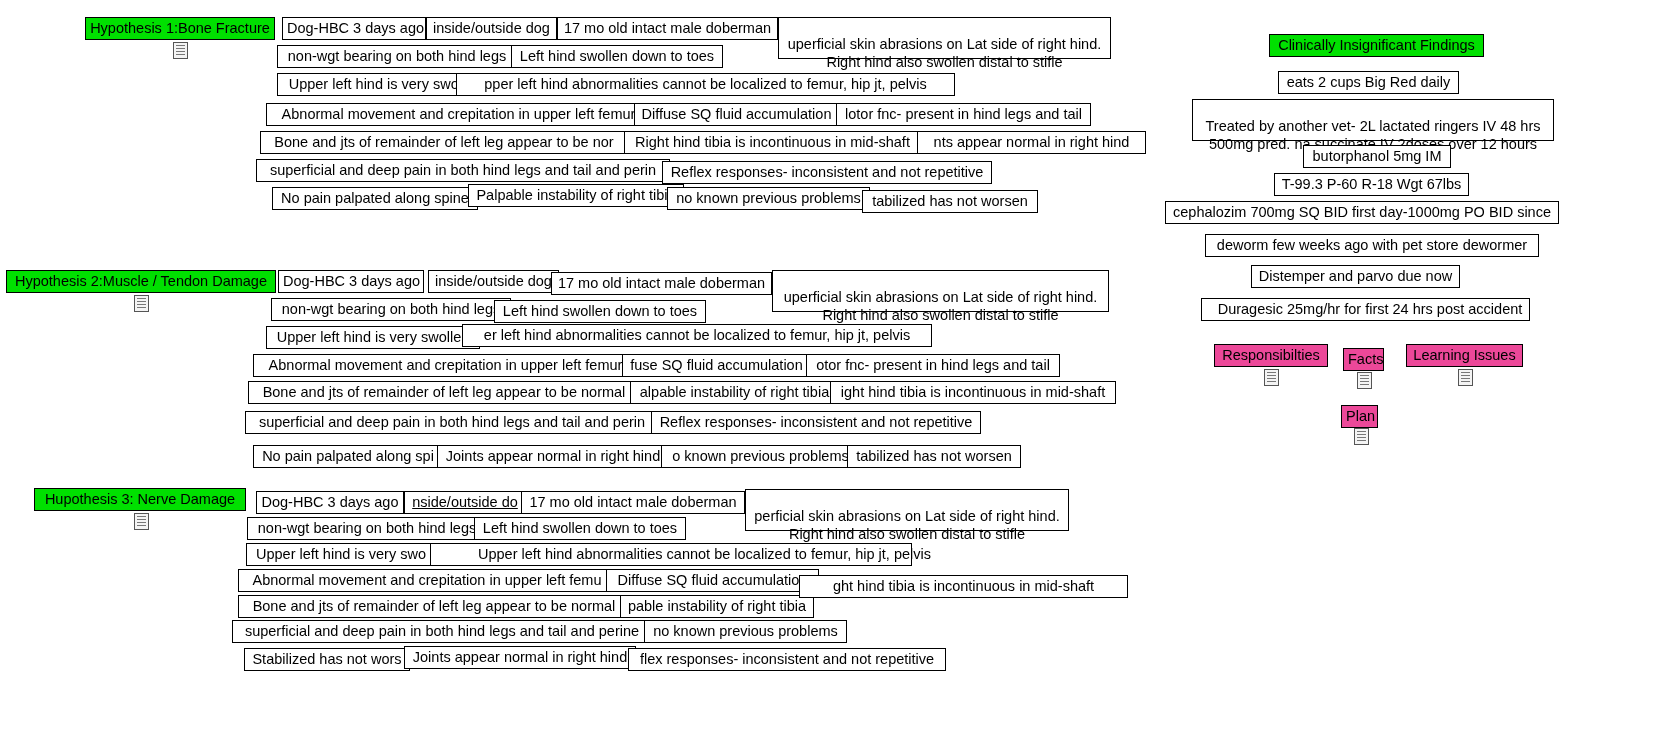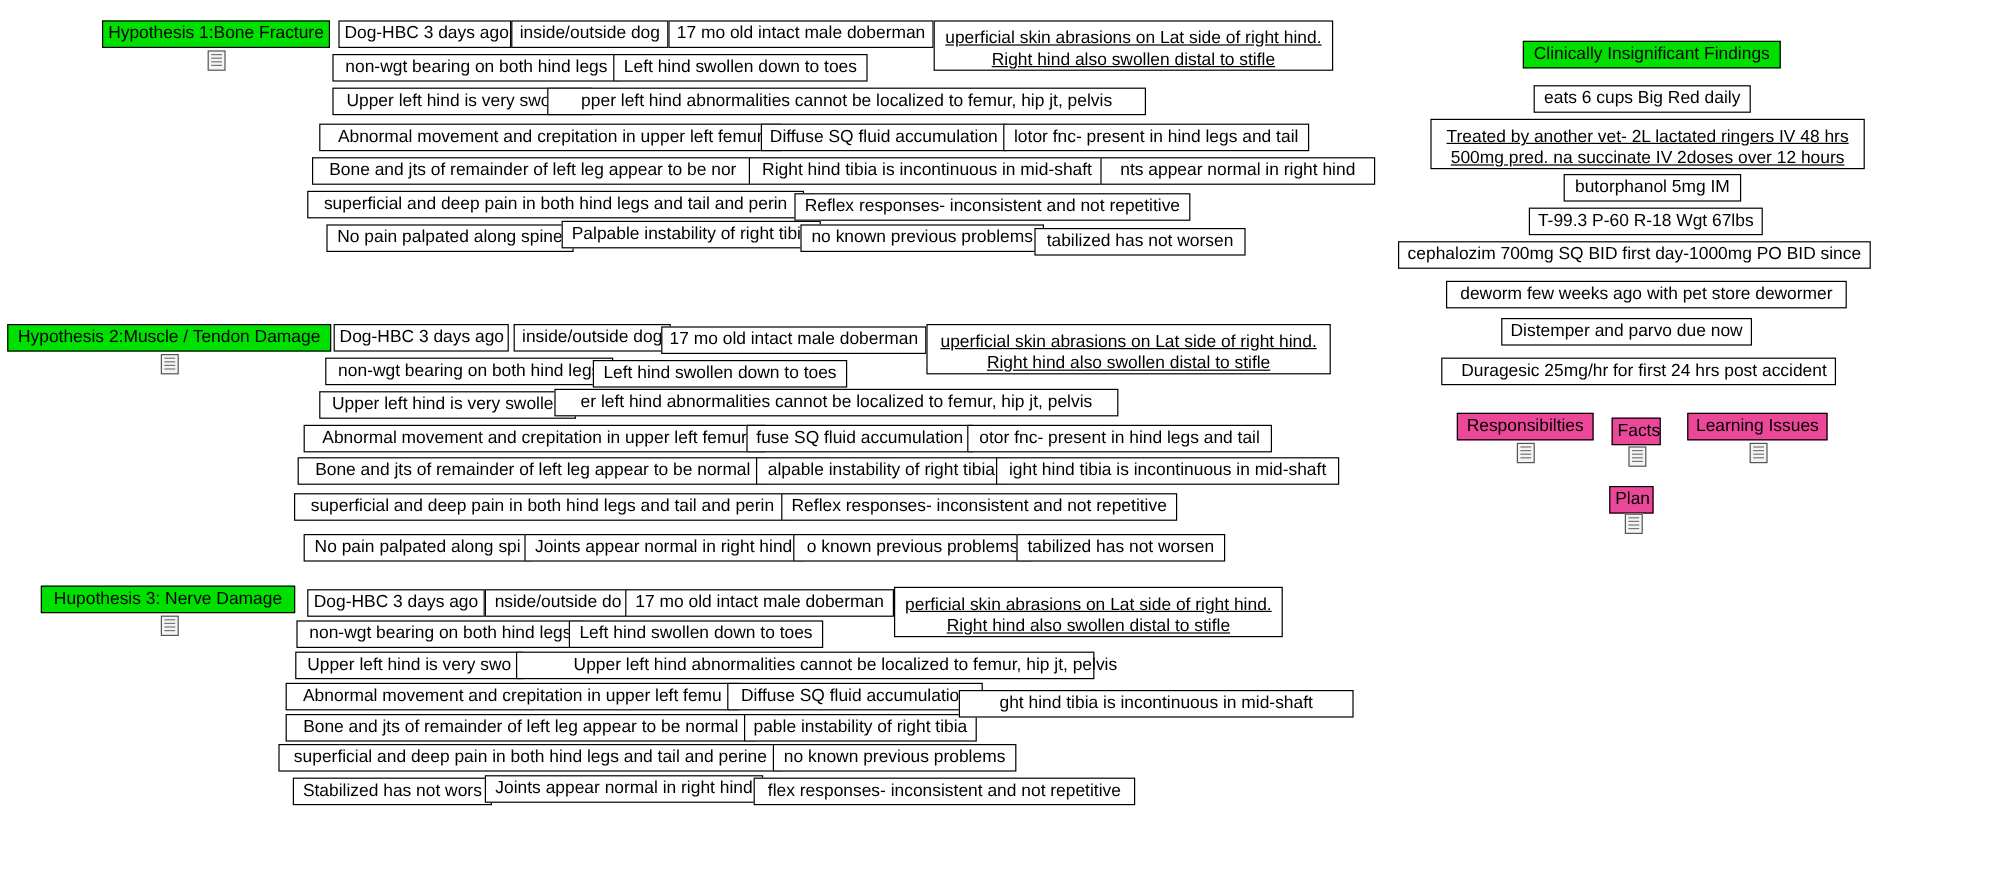--- a/index.html
+++ b/index.html
@@ -18,21 +18,21 @@
     box-sizing:border-box;
     border:1px solid #000000;
     background:#ffffff;
     padding:2px 4px 3px 4px;
     white-space:pre;
     line-height:1.18;
     text-align:center;
   }
   .node.green{background:#00e000;}
   .node.cyan{background:#ec4899;}
-  .node.two{line-height:1.25;padding-top:5px;text-decoration:underline;}
+  .node.two{line-height:1.25;padding-top:17px;}
   .doc-icon{
     position:absolute;
     width:13px;height:15px;
     border:1px solid #555;
     background:#f4f4f4;
   }
   .doc-icon:before{
     content:"";
     position:absolute;left:2px;top:2px;right:2px;height:1px;
     background:#777;
@@ -84,39 +84,39 @@
       <div class="node" style="left: 248px; top: 381px; width: 392px; height: 23px;">Bone and jts of remainder of left leg appear to be normal</div>
       <div class="node" style="left: 630px; top: 381px; width: 209px; height: 23px;">alpable instability of right tibia</div>
       <div class="node" style="left: 830px; top: 381px; width: 286px; height: 23px;">ight hind tibia is incontinuous in mid-shaft</div>
       <div class="node" style="left: 245px; top: 411px; width: 414px; height: 23px;">superficial and deep pain in both hind legs and tail and perin</div>
       <div class="node" style="left: 651px; top: 411px; width: 330px; height: 23px;">Reflex responses- inconsistent and not repetitive</div>
       <div class="node" style="left: 253px; top: 445px; width: 190px; height: 23px;">No pain palpated along spi</div>
       <div class="node" style="left: 437px; top: 445px; width: 232px; height: 23px;">Joints appear normal in right hind</div>
       <div class="node" style="left: 661px; top: 445px; width: 199px; height: 23px;">o known previous problems</div>
       <div class="node" style="left: 847px; top: 445px; width: 174px; height: 23px;">tabilized has not worsen</div>
       <div class="node" style="left: 256px; top: 491px; width: 148px; height: 23px;">Dog-HBC 3 days ago</div>
-      <div class="node" style="left: 404px; top: 491px; width: 122px; height: 23px;">nside/outside do</div>
+      <div class="node" style="left: 404px; top: 491px; width: 122px; height: 23px; text-decoration: underline;">nside/outside do</div>
       <div class="node" style="left: 521px; top: 491px; width: 224px; height: 23px;">17 mo old intact male doberman</div>
       <div class="node two" style="left: 745px; top: 489px; width: 324px; height: 42px;">perficial skin abrasions on Lat side of right hind.
 Right hind also swollen distal to stifle</div>
       <div class="node" style="left: 247px; top: 517px; width: 240px; height: 23px;">non-wgt bearing on both hind legs</div>
       <div class="node" style="left: 474px; top: 517px; width: 212px; height: 23px;">Left hind swollen down to toes</div>
       <div class="node" style="left: 246px; top: 543px; width: 190px; height: 23px;">Upper left hind is very swo</div>
       <div class="node" style="left: 430px; top: 543px; width: 482px; height: 23px; padding-left: 47px;">Upper left hind abnormalities cannot be localized to femur, hip jt, pelvis</div>
       <div class="node" style="left: 238px; top: 569px; width: 378px; height: 23px;">Abnormal movement and crepitation in upper left femu</div>
       <div class="node" style="left: 606px; top: 569px; width: 213px; height: 23px;">Diffuse SQ fluid accumulation</div>
       <div class="node" style="left: 238px; top: 595px; width: 392px; height: 23px;">Bone and jts of remainder of left leg appear to be normal</div>
       <div class="node" style="left: 620px; top: 595px; width: 194px; height: 23px;">pable instability of right tibia</div>
       <div class="node" style="left: 799px; top: 575px; width: 329px; height: 23px;">ght hind tibia is incontinuous in mid-shaft</div>
       <div class="node" style="left: 232px; top: 620px; width: 420px; height: 23px;">superficial and deep pain in both hind legs and tail and perine</div>
       <div class="node" style="left: 644px; top: 620px; width: 203px; height: 23px;">no known previous problems</div>
       <div class="node" style="left: 244px; top: 648px; width: 166px; height: 23px;">Stabilized has not wors</div>
       <div class="node" style="left: 404px; top: 646px; width: 232px; height: 23px;">Joints appear normal in right hind</div>
       <div class="node" style="left: 628px; top: 648px; width: 318px; height: 23px;">flex responses- inconsistent and not repetitive</div>
-      <div class="node" style="left: 1278px; top: 71px; width: 181px; height: 23px;">eats 6 cups Big Red daily</div>
+      <div class="node" style="left: 1278px; top: 71px; width: 181px; height: 23px;">eats 2 cups Big Red daily</div>
       <div class="node two" style="left: 1192px; top: 99px; width: 362px; height: 42px;">Treated by another vet- 2L lactated ringers IV 48 hrs
 500mg pred. na succinate IV 2doses over 12 hours</div>
       <div class="node" style="left: 1303px; top: 145px; width: 148px; height: 23px;">butorphanol 5mg IM</div>
       <div class="node" style="left: 1274px; top: 173px; width: 195px; height: 23px;">T-99.3 P-60 R-18 Wgt 67lbs</div>
       <div class="node" style="left: 1165px; top: 201px; width: 394px; height: 23px;">cephalozim 700mg SQ BID first day-1000mg PO BID since</div>
       <div class="node" style="left: 1205px; top: 234px; width: 334px; height: 23px;">deworm few weeks ago with pet store dewormer</div>
       <div class="node" style="left: 1251px; top: 265px; width: 209px; height: 23px;">Distemper and parvo due now</div>
       <div class="node" style="left: 1201px; top: 298px; width: 329px; height: 23px; padding-left: 13px;">Duragesic 25mg/hr for first 24 hrs post accident</div>
       <div class="node cyan" style="left: 1214px; top: 344px; width: 114px; height: 23px;">Responsibilties</div>
       <div class="node cyan" style="left: 1343px; top: 348px; width: 41px; height: 23px;">Facts</div>

